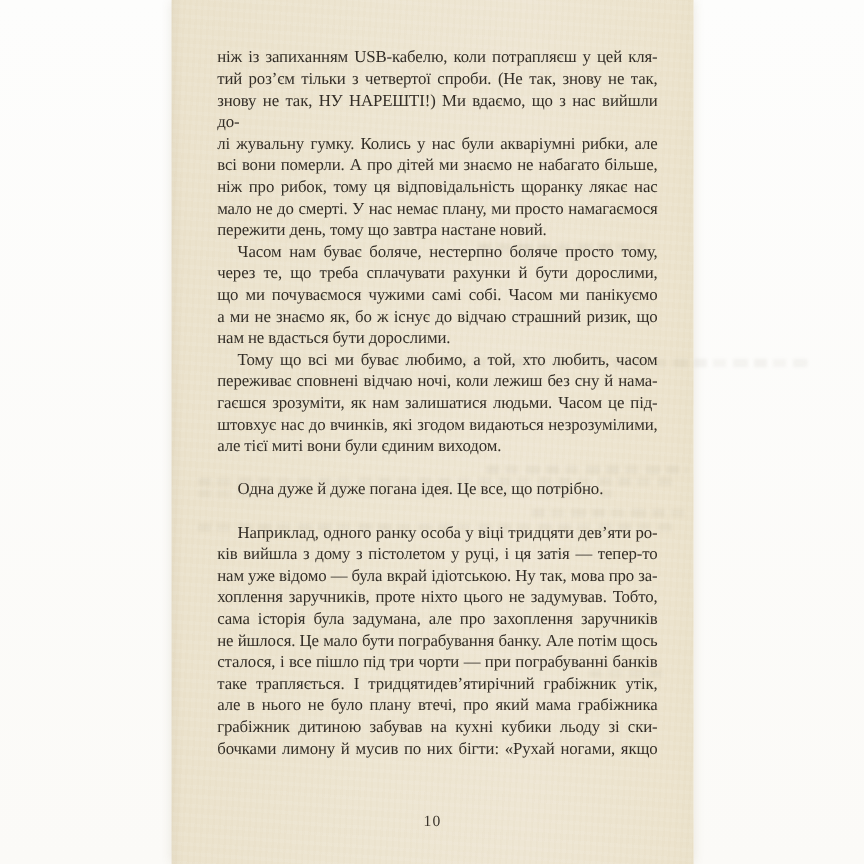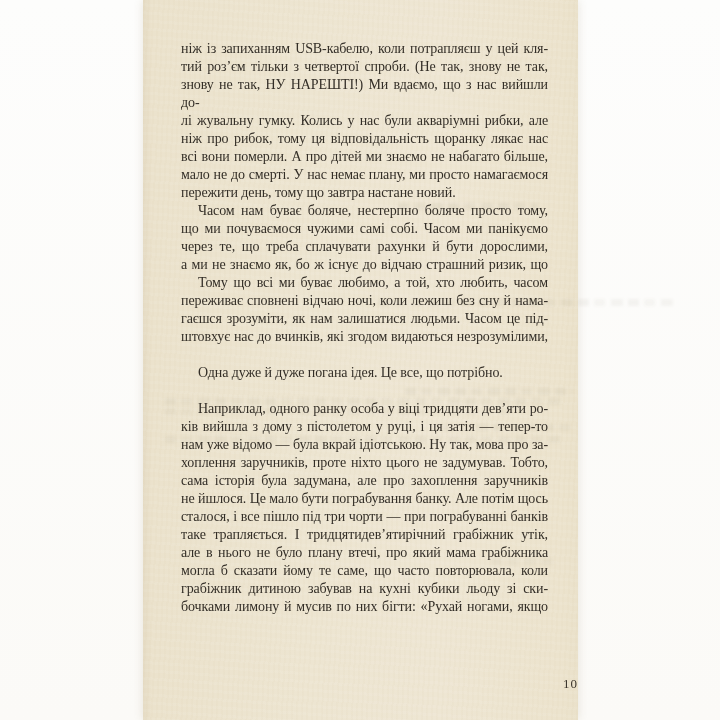--- a/index.html
+++ b/index.html
@@ -38,21 +38,21 @@
     text-align-last: justify;
     white-space: normal;
   }
   .line.para-end { text-align-last: left; font-family: Liberation Serif, serif; }
   .line.indent { text-indent: 17px; }
   .section-gap { height: 18px; }
   .page-number {
     position: absolute;
     left: 0; top: 676px;
     width: 435px;
-    text-align: right;
+    text-align: center;
     color: #3a342b;
     font-size: 13px;
     letter-spacing: 1px;
   }
   .ghost {
     position: absolute;
     height: 7px;
     filter: blur(1.4px);
     border-radius: 2px;
     background: repeating-linear-gradient(90deg,
@@ -83,53 +83,54 @@
     <div class="ghost g6"></div>
     <div class="ghost g7"></div>
     <div class="ghost g8"></div>
 
     <div class="text-block">
         <div class="paragraph">
           <div class="line">ніж із запиханням USB-кабелю, коли потрапляєш у цей кля-</div>
           <div class="line">тий роз’єм тільки з четвертої спроби. (Не так, знову не так,</div>
           <div class="line">знову не так, НУ НАРЕШТІ!) Ми вдаємо, що з нас вийшли до-</div>
           <div class="line">лі жувальну гумку. Колись у нас були акваріумні рибки, але</div>
+          <div class="line">всі вони померли. А про дітей ми знаємо не набагато більше,</div>
           <div class="line">ніж про рибок, тому ця відповідальність щоранку лякає нас</div>
-          <div class="line">всі вони померли. А про дітей ми знаємо не набагато більше,</div>
           <div class="line">мало не до смерті. У нас немає плану, ми просто намагаємося</div>
           <div class="line para-end">пережити день, тому що завтра настане новий.</div>
         </div>
         <div class="paragraph">
           <div class="line indent">Часом нам буває боляче, нестерпно боляче просто тому,</div>
+          <div class="line">через те, що треба сплачувати рахунки й бути дорослими,</div>
           <div class="line">що ми почуваємося чужими самі собі. Часом ми панікуємо</div>
-          <div class="line">через те, що треба сплачувати рахунки й бути дорослими,</div>
           <div class="line">а ми не знаємо як, бо ж існує до відчаю страшний ризик, що</div>
+          <div class="line para-end">нам не вдасться бути дорослими.</div>
         </div>
         <div class="paragraph">
           <div class="line indent">Тому що всі ми буває любимо, а той, хто любить, часом</div>
           <div class="line">переживає сповнені відчаю ночі, коли лежиш без сну й нама-</div>
           <div class="line">гаєшся зрозуміти, як нам залишатися людьми. Часом це під-</div>
           <div class="line">штовхує нас до вчинків, які згодом видаються незрозумілими,</div>
+          <div class="line para-end">але тієї миті вони були єдиним виходом.</div>
         </div>
         <div class="section-gap"></div>
         <div class="paragraph">
           <div class="line indent para-end">Одна дуже й дуже погана ідея. Це все, що потрібно.</div>
         </div>
         <div class="section-gap"></div>
         <div class="paragraph">
           <div class="line indent">Наприклад, одного ранку особа у віці тридцяти дев’яти ро-</div>
           <div class="line">ків вийшла з дому з пістолетом у руці, і ця затія — тепер-то</div>
           <div class="line">нам уже відомо — була вкрай ідіотською. Ну так, мова про за-</div>
           <div class="line">хоплення заручників, проте ніхто цього не задумував. Тобто,</div>
           <div class="line">сама історія була задумана, але про захоплення заручників</div>
           <div class="line">не йшлося. Це мало бути пограбування банку. Але потім щось</div>
           <div class="line">сталося, і все пішло під три чорти — при пограбуванні банків</div>
           <div class="line">таке трапляється. І тридцятидев’ятирічний грабіжник утік,</div>
           <div class="line">але в нього не було плану втечі, про який мама грабіжника</div>
-          <div class="line">могла б сказати йому те саме, що часто повторювала, коли</div>
           <div class="line">грабіжник дитиною забував на кухні кубики льоду зі ски-</div>
           <div class="line">бочками лимону й мусив по них бігти: «Рухай ногами, якщо</div>
         </div>
       </div>
 
     <div class="page-number">10</div>
   </div>
 </div>
 
 </body></html>

